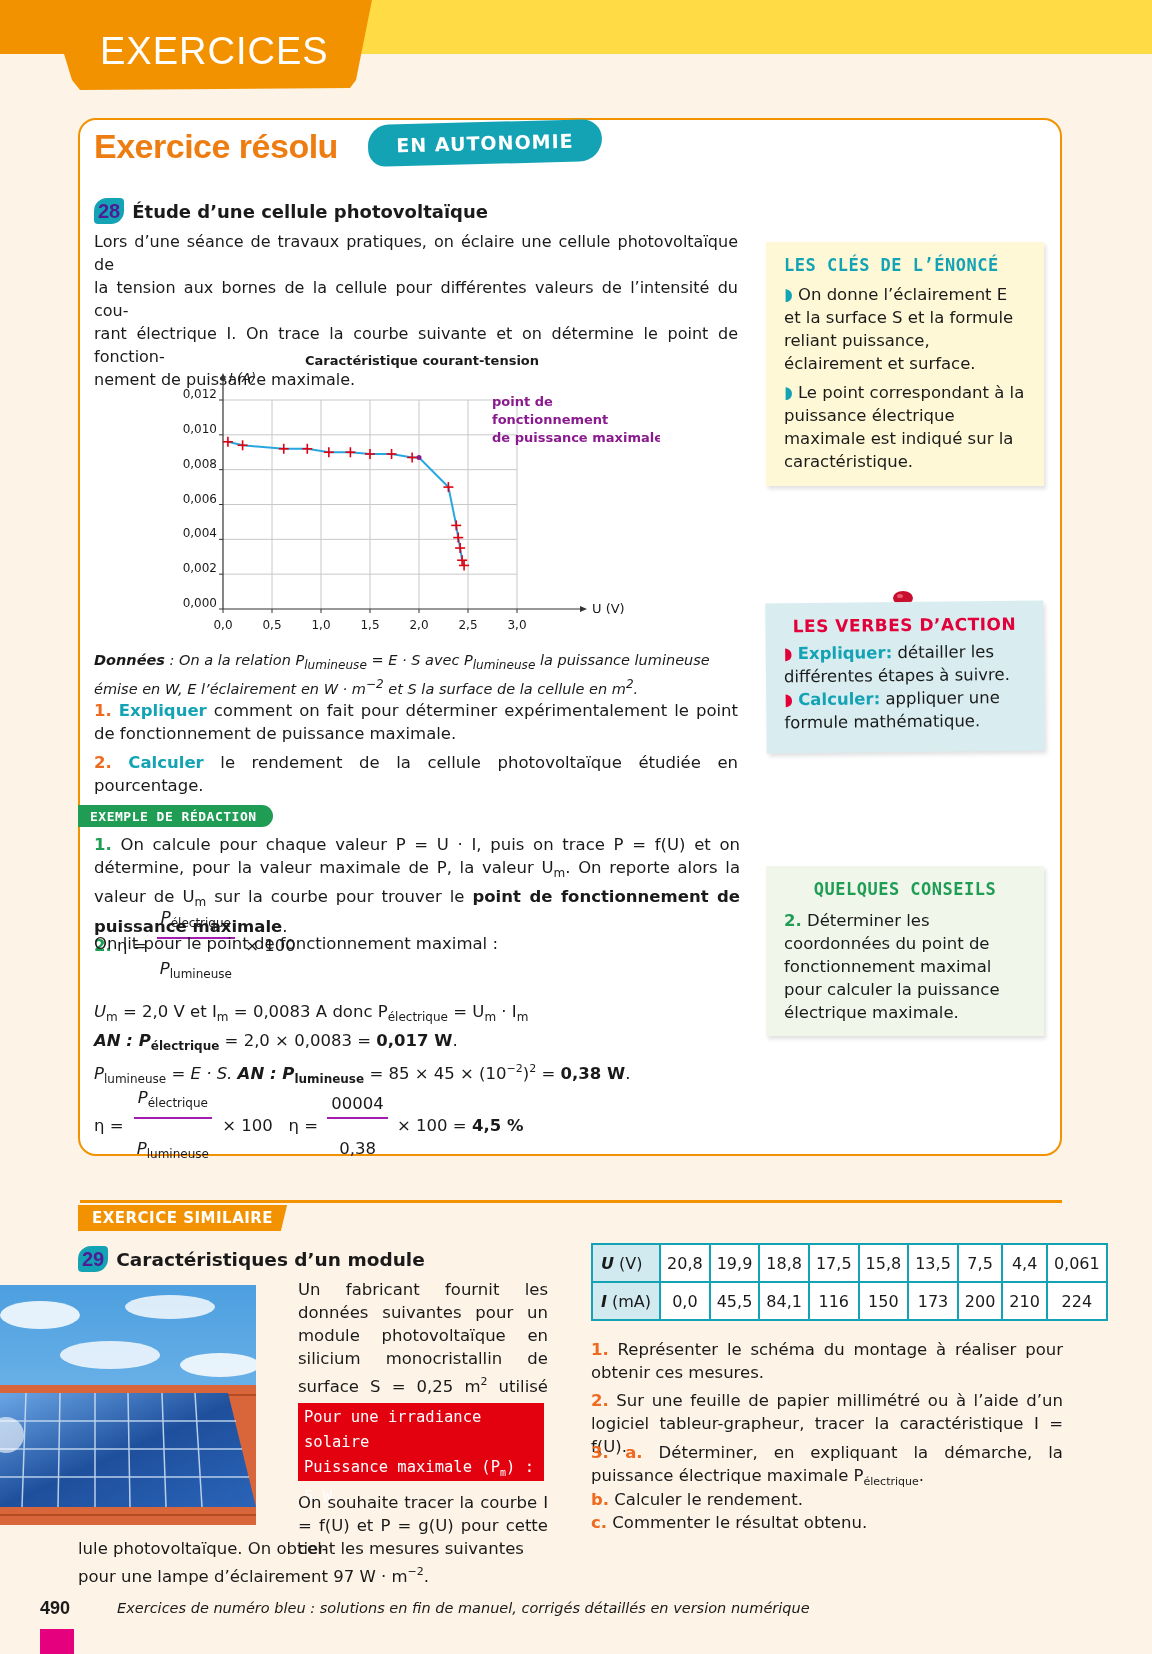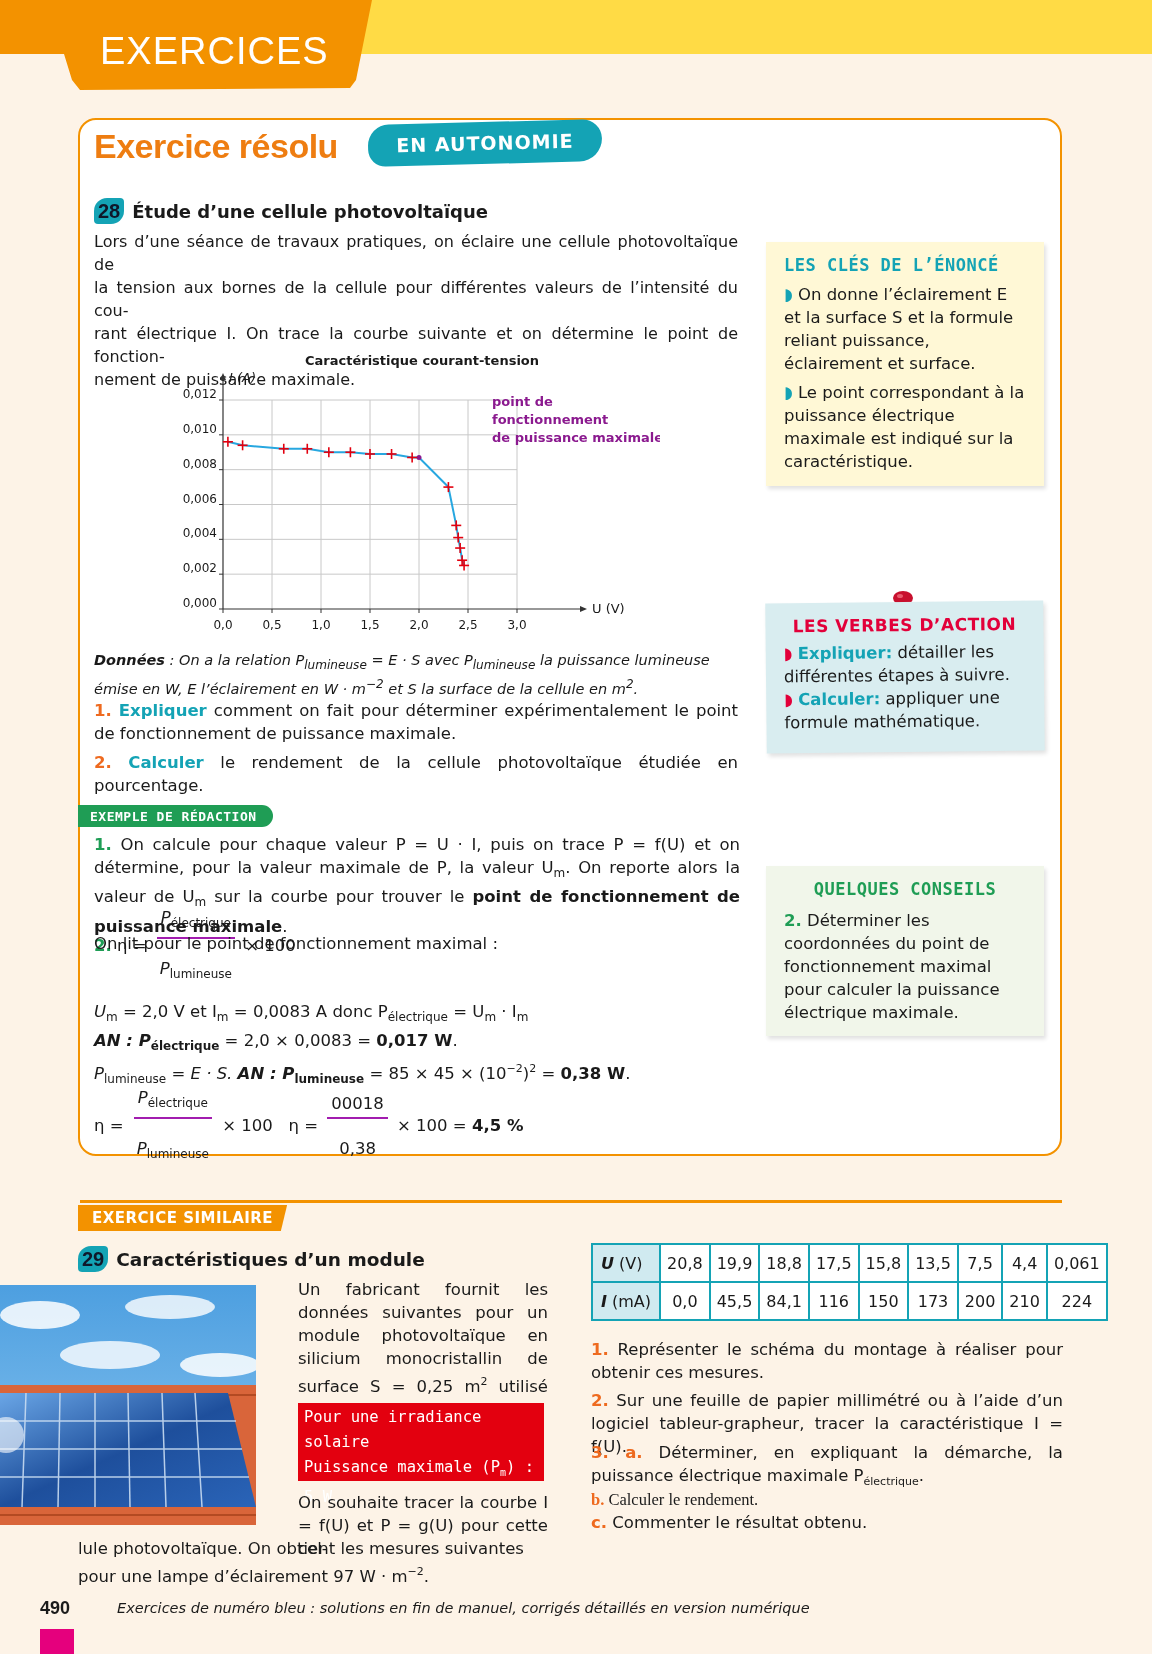--- a/index.html
+++ b/index.html
@@ -33,21 +33,21 @@
   }
   .autonomie-badge {
     position: absolute; left: 368px; top: 122px; width: 234px; height: 42px;
     background: #14a3b5; border-radius: 22px 20px 24px 18px;
     color: #fff; font-family: "DejaVu Sans", sans-serif; font-weight: bold; font-size: 19px;
     display: flex; align-items: center; justify-content: center; letter-spacing: 1px; transform: rotate(-1.5deg);
   }
 
   .ex-num {
     display: inline-flex; align-items: center; justify-content: center;
-    background: #14a3b5; color: #0f172a; font-weight: bold; font-family: "Liberation Sans", sans-serif;
+    background: #14a3b5; color: #4c1d95; font-weight: bold; font-family: "Liberation Sans", sans-serif;
     font-size: 20px; height: 26px; min-width: 30px; padding: 0 4px; border-radius: 13px 4px 13px 4px; margin-right: 8px;
   }
   .ex-title { position: absolute; left: 94px; top: 198px; display: flex; align-items: center; font-weight: bold; font-size: 18px; }
 
   .para { position: absolute; font-size: 16px; line-height: 23px; text-align: justify; }
   .para sup { font-size: 11px; }
 
   .chart-wrap { position: absolute; left: 170px; top: 350px; width: 490px; height: 285px; }
   .chart-wrap svg text { font-family: "DejaVu Sans", sans-serif; }
 
@@ -270,21 +270,21 @@
 </div>
 <div class="sol" style="top:1086px;">
   <span>η =</span>
   <span class="frac">
     <span class="num"><i>P</i><sub>électrique</sub></span>
     <span class="den"><i>P</i><sub>lumineuse</sub></span>
   </span>
   <span>× 100</span>
   &nbsp;&nbsp;<span>η =</span>
   <span class="frac">
-    <span class="num">00018</span>
+    <span class="num">00004</span>
     <span class="den">0,38</span>
   </span>
   <span>× 100 = </span><b>4,5 %</b>
 </div>
 
 <div class="note note-keys">
   <div class="note-title">LES CLÉS DE L’ÉNONCÉ</div>
   <div style="margin-top:6px;"><span class="bullet-teal">◗</span> <span>On donne l’éclairement E et la surface S et la formule reliant puissance, éclairement et surface.</span></div>
   <div style="margin-top:6px;"><span class="bullet-teal">◗</span> <span>Le point correspondant à la puissance électrique maximale est indiqué sur la caractéristique.</span></div>
 </div>
@@ -391,18 +391,18 @@
     <td>200</td>
         <td>210</td>
         <td>224</td>
   </tr>
 </tbody>
   </table>
 
 <div class="qs" style="top:1338px;"><span class="num-orange">1.</span><span> Représenter le schéma du montage à réaliser pour obtenir ces mesures.</span></div>
 <div class="qs" style="top:1389px;"><span class="num-orange">2.</span><span> Sur une feuille de papier millimétré ou à l’aide d’un logiciel tableur-grapheur, tracer la caractéristique I = f(U).</span></div>
 <div class="qs" style="top:1441px;"><span class="num-orange">3. a.</span><span> Déterminer, en expliquant la démarche, la puissance électrique maximale P</span><sub>électrique</sub><span>.</span></div>
-<div class="qs" style="top:1488px;font-family:Liberation Serif, serif;"><span class="num-orange">b.</span><span> Calculer le rendement.</span></div>
+<div class="qs" style="top:1488px;"><span class="num-orange">b.</span><span> Calculer le rendement.</span></div>
 <div class="qs" style="top:1511px;"><span class="num-orange">c.</span><span> Commenter le résultat obtenu.</span></div>
 
 <div class="footer-num">490</div>
 <div class="footer-text">Exercices de numéro bleu : solutions en fin de manuel, corrigés détaillés en version numérique</div>
 <div class="footer-pink"></div>
 
 </body></html>

